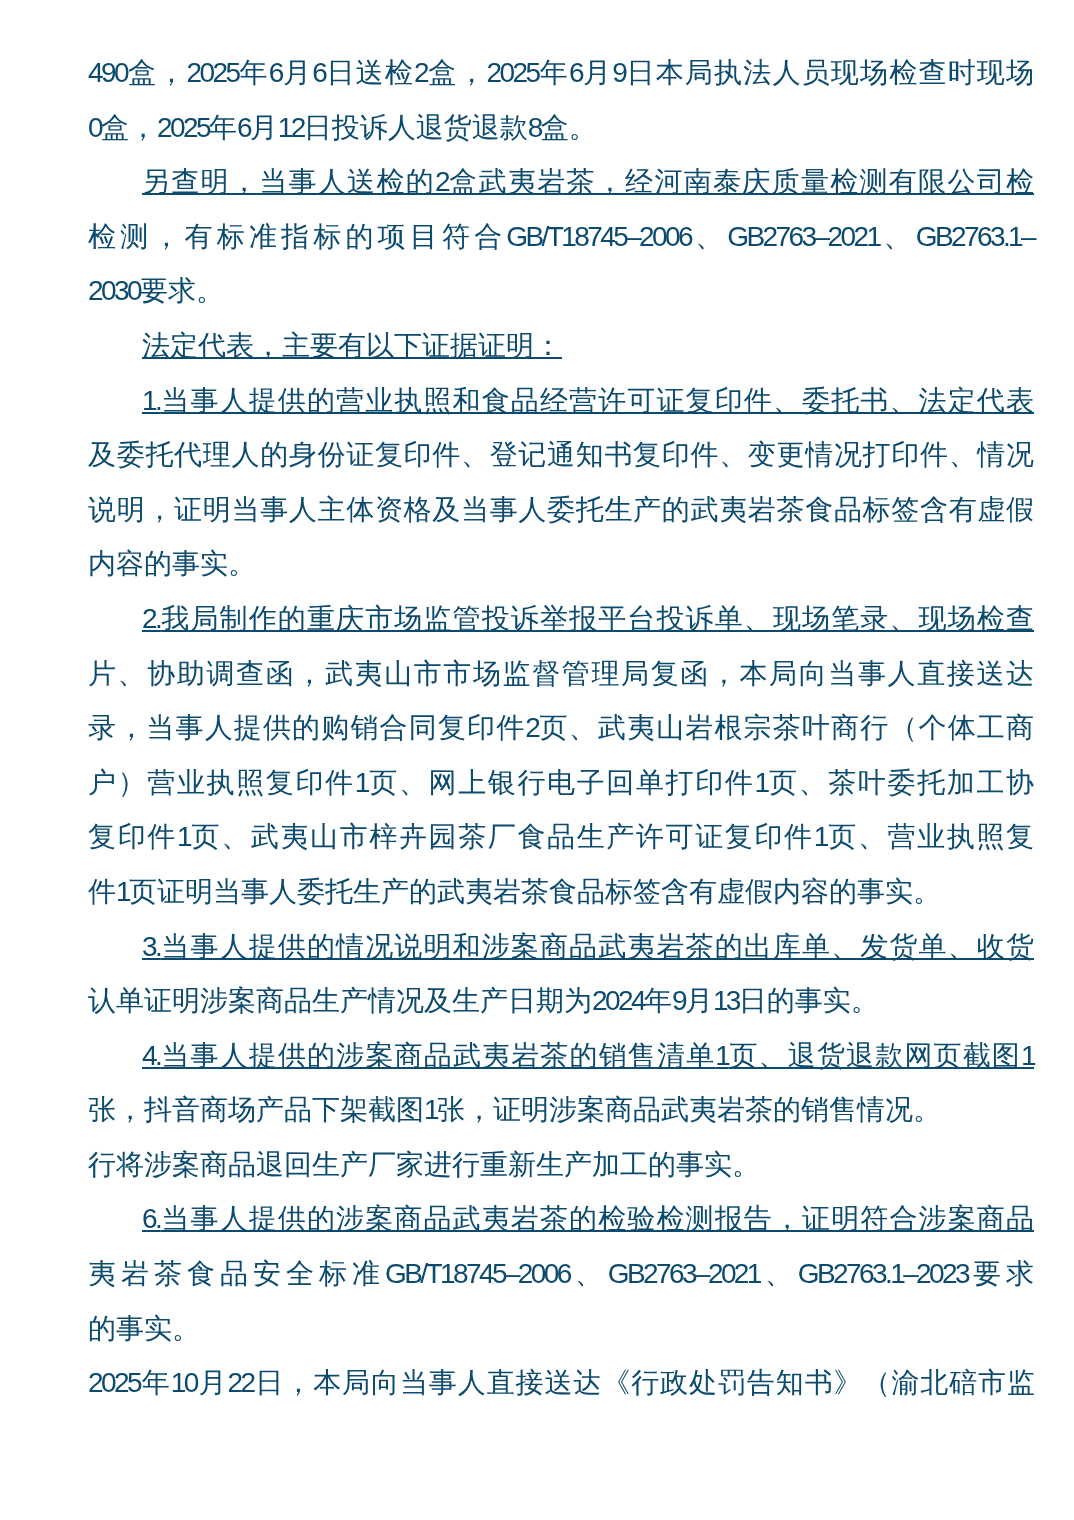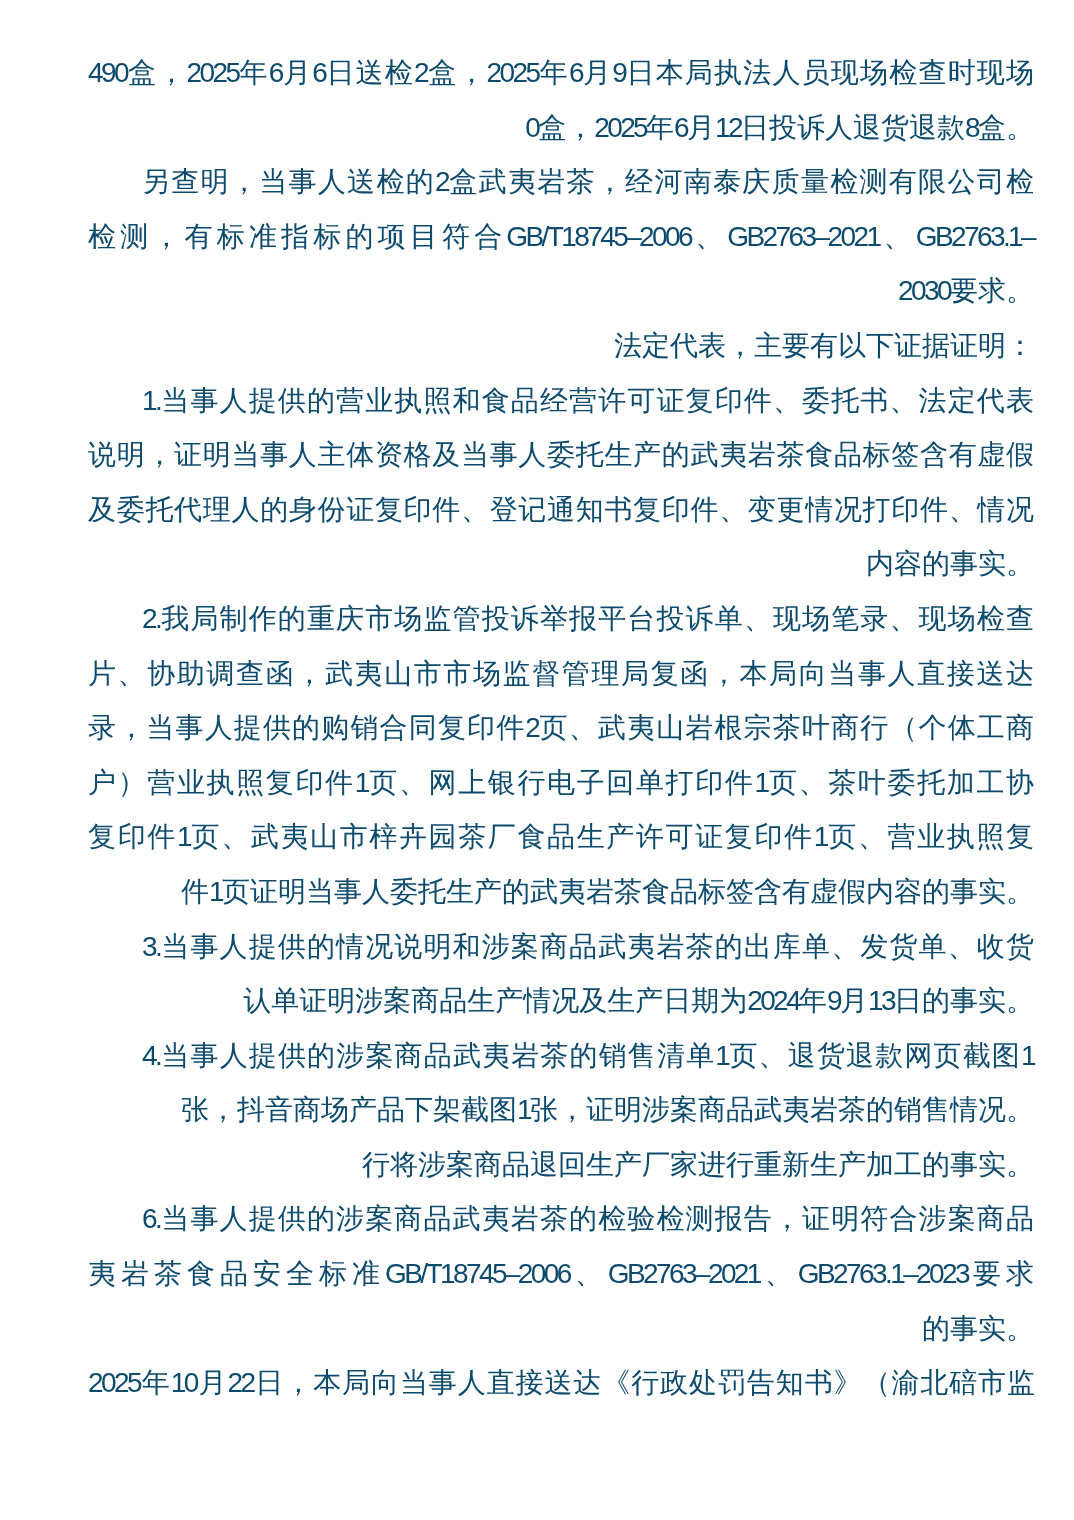--- a/index.html
+++ b/index.html
@@ -12,46 +12,45 @@
     box-sizing: border-box;
     padding: 46px 40px 0 88px;
     overflow: hidden;
     font-family: "Liberation Serif", "DejaVu Serif", serif;
     font-size: 28px;
   }
   .line {
     line-height: 54.6px;
     white-space: nowrap;
     letter-spacing: 0;
-    text-align: right;
   }
   .justify {
     text-align: justify;
     text-align-last: justify;
   }
-  .indent { text-indent: 54px; }
+  .indent { text-indent: 54px; text-decoration: underline; }
   .tight  { letter-spacing: -1px; }
   .lat {
     font-family: "Liberation Sans", "DejaVu Sans", sans-serif;
     letter-spacing: -2.6px;
   }
 </style>
 </head>
 <body>
 
 <div class="page">
   <div class="line justify"><span class="lat">490</span>盒，<span class="lat">2025</span>年<span class="lat">6</span>月<span class="lat">6</span>日送检<span class="lat">2</span>盒，<span class="lat">2025</span>年<span class="lat">6</span>月<span class="lat">9</span>日本局执法人员现场检查时现场</div>
   <div class="line"><span class="lat">0</span>盒，<span class="lat">2025</span>年<span class="lat">6</span>月<span class="lat">12</span>日投诉人退货退款<span class="lat">8</span>盒。</div>
   <div class="line indent justify">另查明，当事人送检的<span class="lat">2</span>盒武夷岩茶，经河南泰庆质量检测有限公司检</div>
   <div class="line justify">检测，有标准指标的项目符合<span class="lat">GB/T18745–2006</span>、<span class="lat">GB2763–2021</span>、<span class="lat">GB2763.1–</span></div>
   <div class="line"><span class="lat">2030</span>要求。</div>
   <div class="line indent">法定代表，主要有以下证据证明：</div>
   <div class="line indent justify"><span class="lat">1.</span>当事人提供的营业执照和食品经营许可证复印件、委托书、法定代表</div>
+  <div class="line justify">及委托代理人的身份证复印件、登记通知书复印件、变更情况打印件、情况</div>
   <div class="line justify">说明，证明当事人主体资格及当事人委托生产的武夷岩茶食品标签含有虚假</div>
-  <div class="line justify">及委托代理人的身份证复印件、登记通知书复印件、变更情况打印件、情况</div>
   <div class="line">内容的事实。</div>
   <div class="line indent justify"><span class="lat">2.</span>我局制作的重庆市场监管投诉举报平台投诉单、现场笔录、现场检查</div>
   <div class="line justify">片、协助调查函，武夷山市市场监督管理局复函，本局向当事人直接送达</div>
   <div class="line justify">录，当事人提供的购销合同复印件<span class="lat">2</span>页、武夷山岩根宗茶叶商行（个体工商</div>
   <div class="line justify">户）营业执照复印件<span class="lat">1</span>页、网上银行电子回单打印件<span class="lat">1</span>页、茶叶委托加工协</div>
   <div class="line justify">复印件<span class="lat">1</span>页、武夷山市梓卉园茶厂食品生产许可证复印件<span class="lat">1</span>页、营业执照复</div>
   <div class="line">件<span class="lat">1</span>页证明当事人委托生产的武夷岩茶食品标签含有虚假内容的事实。</div>
   <div class="line indent justify"><span class="lat">3.</span>当事人提供的情况说明和涉案商品武夷岩茶的出库单、发货单、收货</div>
   <div class="line">认单证明涉案商品生产情况及生产日期为<span class="lat">2024</span>年<span class="lat">9</span>月<span class="lat">13</span>日的事实。</div>
   <div class="line indent justify"><span class="lat">4.</span>当事人提供的涉案商品武夷岩茶的销售清单<span class="lat">1</span>页、退货退款网页截图<span class="lat">1</span></div>

